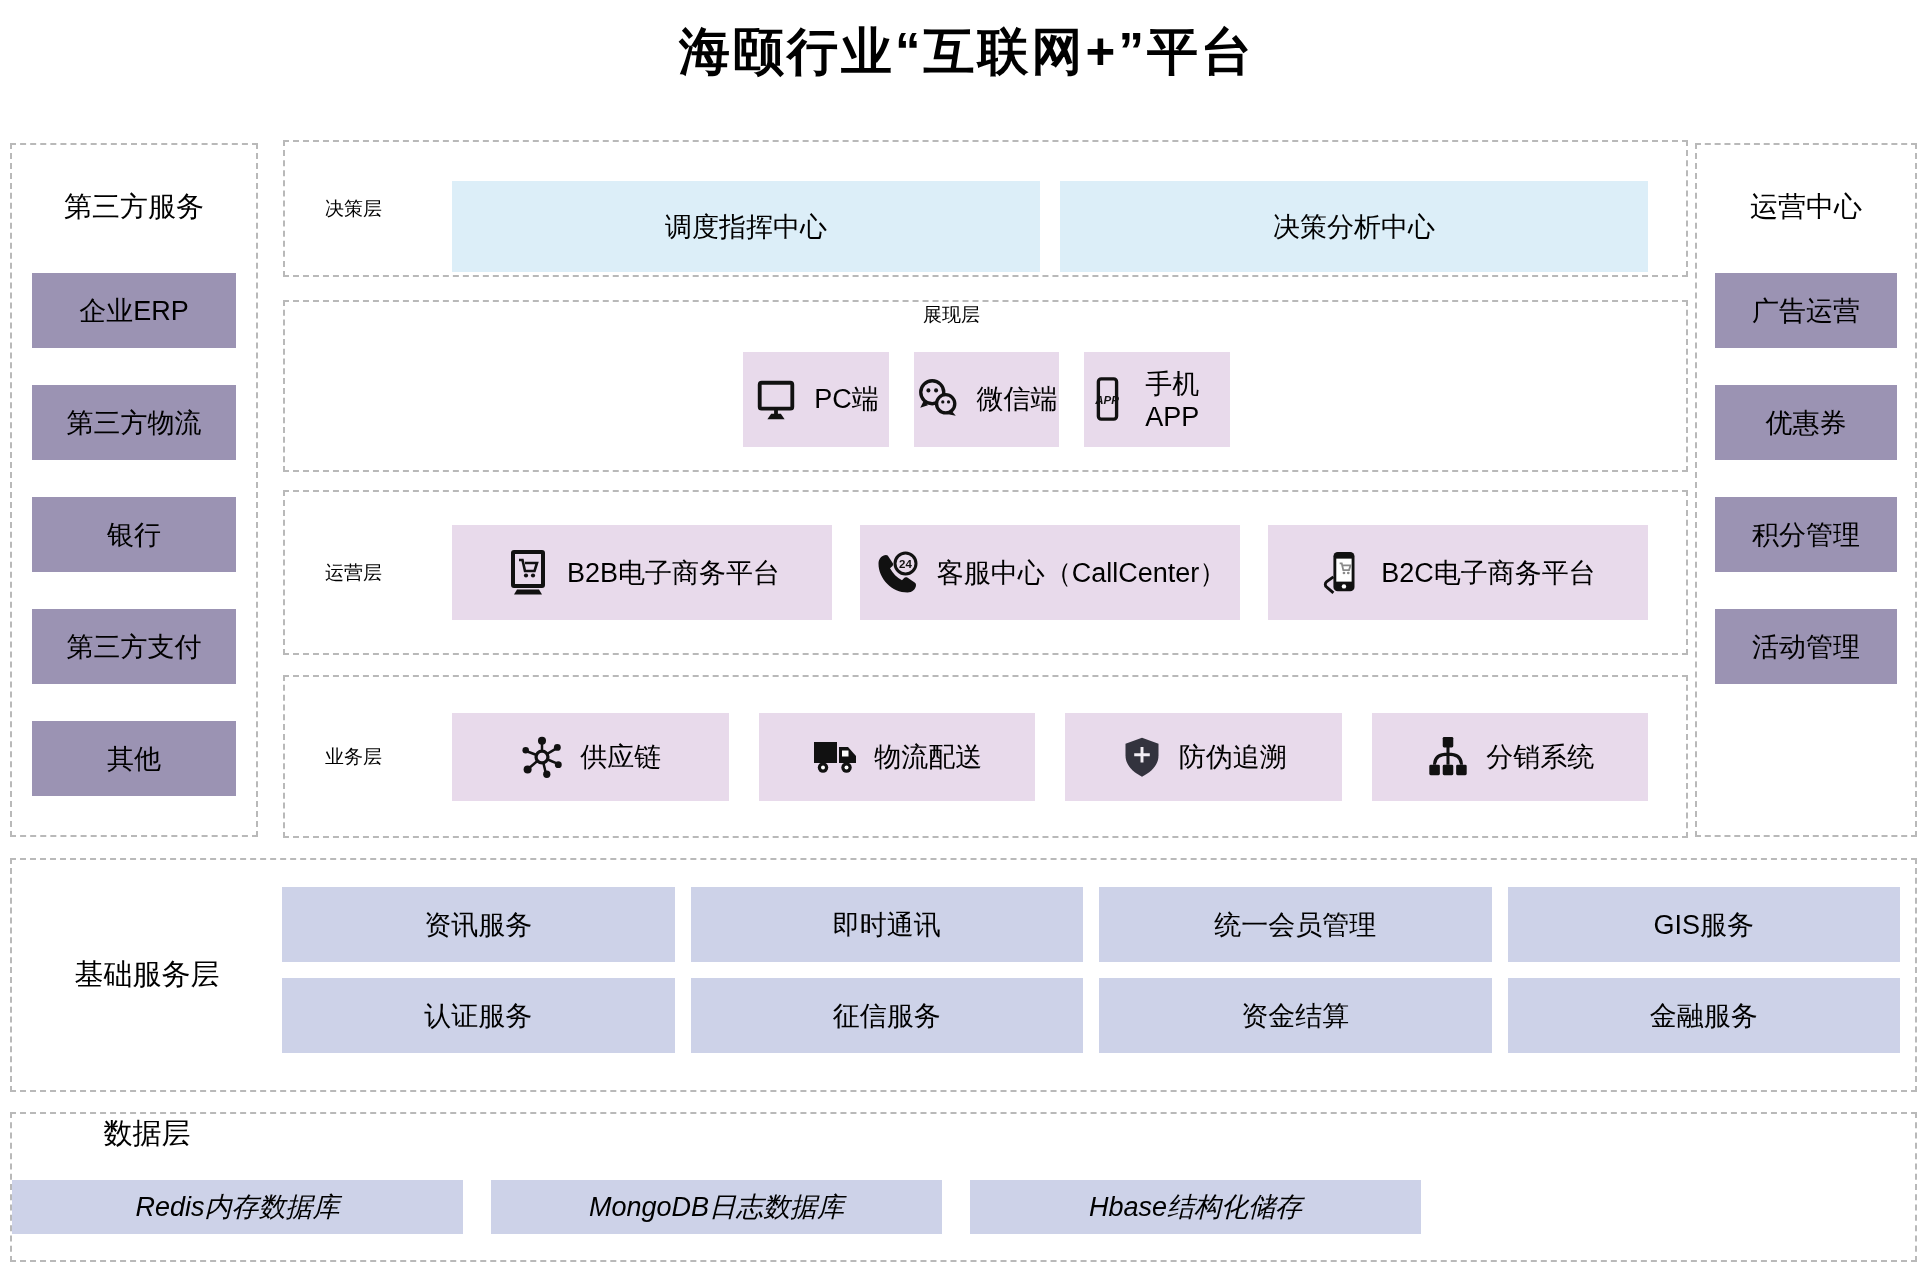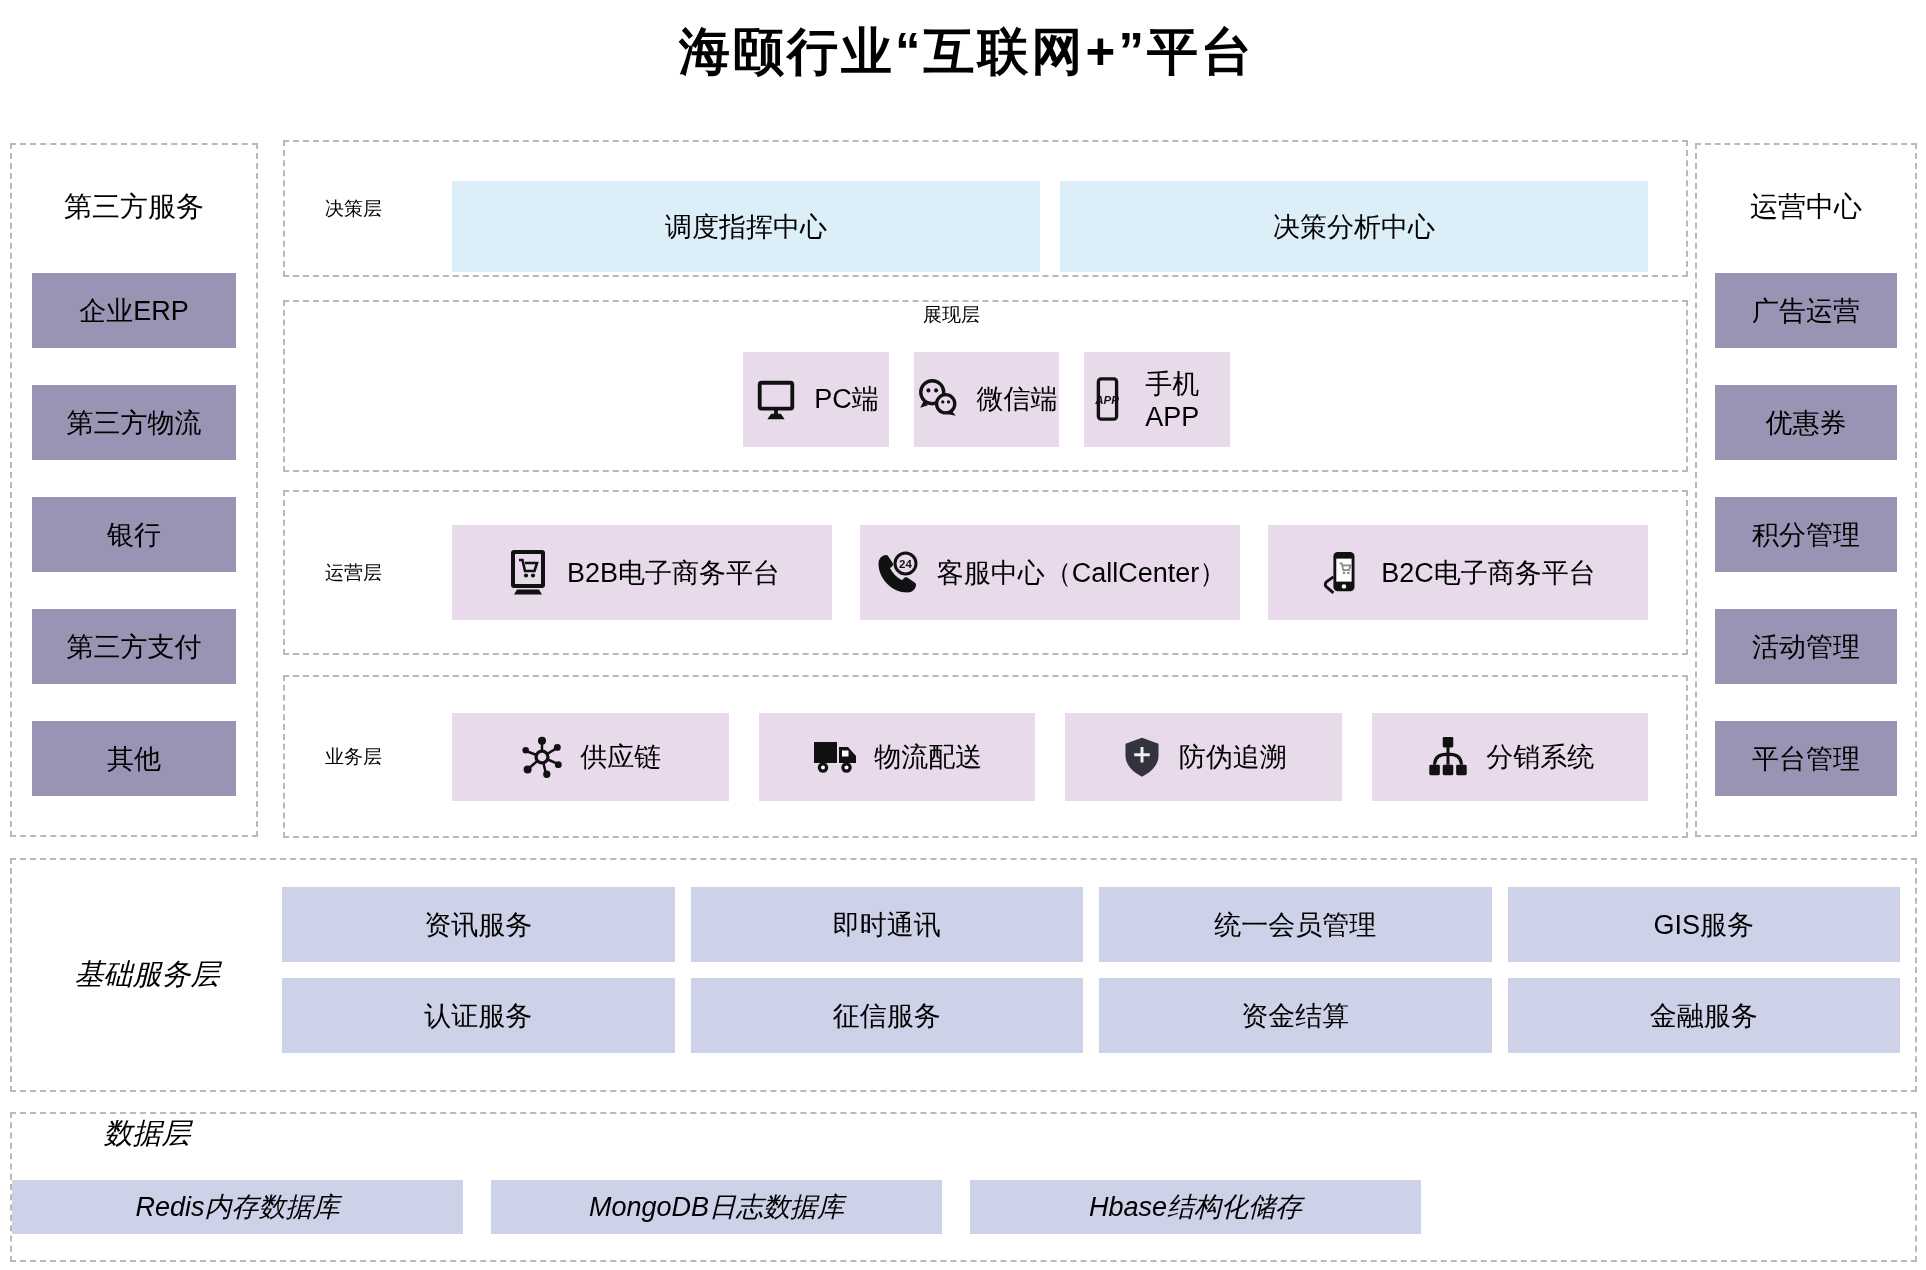--- a/index.html
+++ b/index.html
@@ -42,21 +42,21 @@
   .row-present .layer-items { gap:25px; }
   .row-present .box { background:#e8daeb; height:95px; }
   .row-operate { top:490px; height:165px; }
   .row-operate .layer-items { gap:28px; }
   .row-operate .box { background:#e8daeb; height:95px; }
   .row-business { top:675px; height:163px; }
   .row-business .layer-items { gap:30px; }
   .row-business .box { background:#e8daeb; height:88px; }
   
   .bottom-panel { left:10px; width:1907px; display:flex; }
-  .bottom-label { width:270px; flex:none; display:flex; align-items:center; justify-content:center; font-size:29px;font-style:italic; }
+  .bottom-label { width:270px; flex:none; display:flex; align-items:center; justify-content:center; font-size:29px; }
   .base-panel { top:858px; height:234px; }
   .base-grid {
     flex:1; display:grid; grid-template-columns:repeat(4,1fr);
     column-gap:28px; row-gap:35px; align-content:start; padding:27px 15px 0 0;gap:16px;
   }
   .cell {
     background:#cdd2e8; height:75px;
     display:flex; align-items:center; justify-content:center; font-size:27px;
   }
   .data-panel { top:1112px; height:150px;flex-direction:column; }
@@ -234,21 +234,20 @@
       </div>
     </div>
   </section>
 
   <section class="dashed side-panel right-panel">
     <div class="side-title">运营中心</div>
     <div class="side-box">广告运营</div>
     <div class="side-box">优惠券</div>
     <div class="side-box">积分管理</div>
     <div class="side-box">活动管理</div>
-    <div class="side-box">平台管理</div>
   </section>
 
   <section class="dashed bottom-panel base-panel">
     <div class="bottom-label">基础服务层</div>
     <div class="base-grid">
       <div class="cell">资讯服务</div>
       <div class="cell">即时通讯</div>
       <div class="cell">统一会员管理</div>
       <div class="cell">GIS服务</div>
       <div class="cell">认证服务</div>

